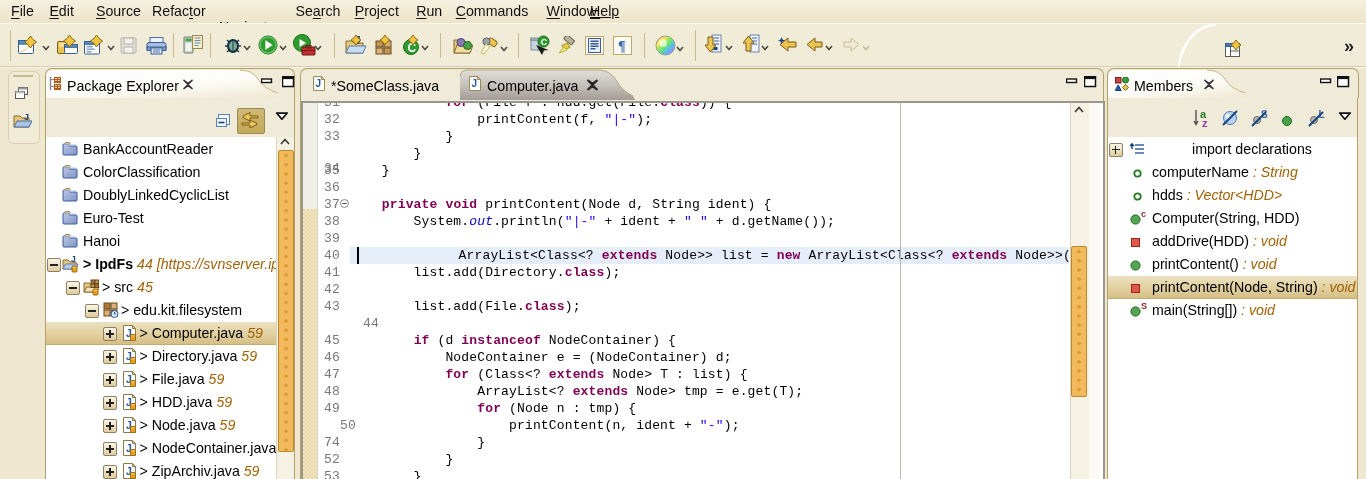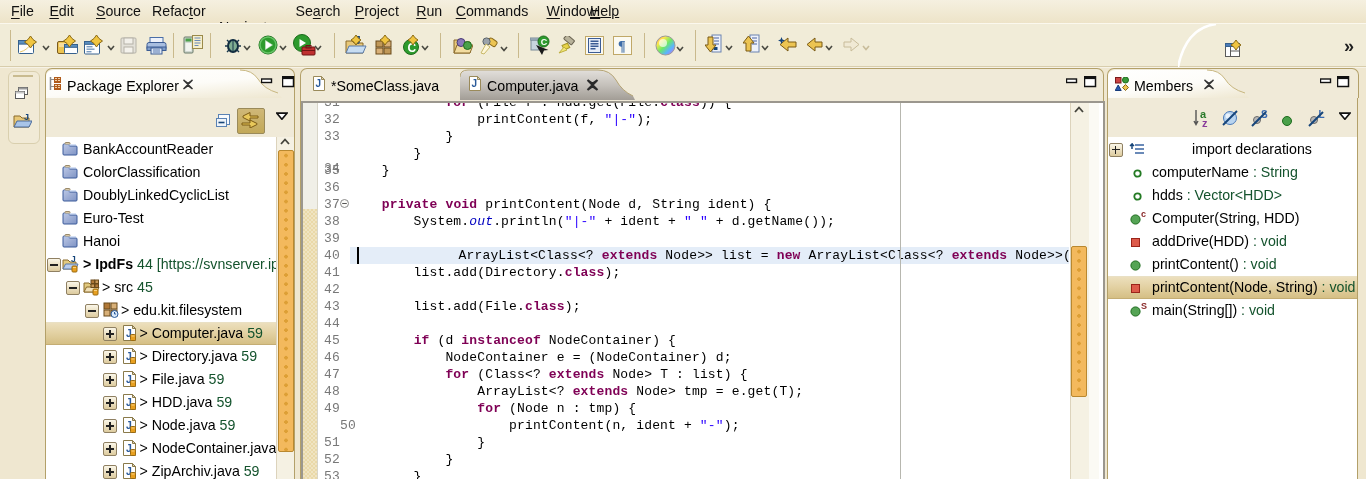--- a/index.html
+++ b/index.html
@@ -3,21 +3,21 @@
 <style>
 html,body{margin:0;padding:0;}
 body{width:1366px;height:479px;overflow:hidden;position:relative;
  background:#efe7d0;font-family:"Liberation Sans",sans-serif;}
 .abs{position:absolute;}
 .mi{position:absolute;top:3px;font-size:14.2px;color:#111;white-space:pre;}
 .mi u{text-decoration-thickness:1px;text-underline-offset:2px;}
 .sep{position:absolute;width:1px;background:#c9b98c;}
 .panel{position:absolute;border:1px solid #b3a069;background:#f0ead8;}
 .rowtxt{position:absolute;font-size:14.2px;color:#000;white-space:pre;top:3px;}
-.dec{color:#14532d;}
+.dec{color:#a16207;font-style:italic;}
 .ebox{position:absolute;width:12px;height:12px;border:1px solid #8f8062;border-radius:2px;
  background:linear-gradient(180deg,#faf6e8,#ddcb9e);}
 .ebox i{position:absolute;left:2px;right:2px;top:5px;height:1.6px;background:#222;}
 .ebox.plus b{position:absolute;top:2px;bottom:2px;left:5px;width:1.6px;background:#222;}
 .sel{position:absolute;left:0;background:linear-gradient(180deg,#ecdfbd 0%,#e3d2a4 45%,#d5bf85 100%);
  border-top:1px solid #e9e0c4;border-bottom:1px solid #c4ad74;}
 .cl{position:absolute;left:47.5px;font-family:"Liberation Mono",monospace;font-size:13px;
  letter-spacing:0.15px;line-height:17px;white-space:pre;color:#000;}
 .ln{position:absolute;font-family:"Liberation Mono",monospace;font-size:13px;letter-spacing:0.15px;
  line-height:17px;color:#787878;text-align:right;width:26px;}
@@ -554,34 +554,34 @@
 <div class="ln" style="left:11.5px;top:110px;">38</div>
 <div class="cl" style="top:110px;">        System.<span class="sf">out</span>.println(<span class="st">"|-"</span> + ident + <span class="st">" "</span> + d.getName());</div>
 <div class="ln" style="left:11.5px;top:127px;">39</div>
 <div class="ln" style="left:11.5px;top:144px;">40</div>
 <div class="cl" style="top:144px;padding-left:45px;">        ArrayList&lt;Class&lt;? <span class="kw">extends</span> Node&gt;&gt; list = <span class="kw">new</span> ArrayList&lt;Class&lt;? <span class="kw">extends</span> Node&gt;&gt;();</div>
 <div class="ln" style="left:11.5px;top:161px;">41</div>
 <div class="cl" style="top:161px;">        list.add(Directory.<span class="kw">class</span>);</div>
 <div class="ln" style="left:11.5px;top:178px;">42</div>
 <div class="ln" style="left:11.5px;top:195px;">43</div>
 <div class="cl" style="top:195px;">        list.add(File.<span class="kw">class</span>);</div>
-<div class="ln" style="left:11.5px;top:212px;">44</div>
+<div class="ln" style="left:11.5px;top:212px;padding-left:39px;">44</div>
 <div class="ln" style="left:11.5px;top:229px;">45</div>
 <div class="cl" style="top:229px;">        <span class="kw">if</span> (d <span class="kw">instanceof</span> NodeContainer) {</div>
 <div class="ln" style="left:11.5px;top:246px;">46</div>
 <div class="cl" style="top:246px;">            NodeContainer e = (NodeContainer) d;</div>
 <div class="ln" style="left:11.5px;top:263px;">47</div>
 <div class="cl" style="top:263px;">            <span class="kw">for</span> (Class&lt;? <span class="kw">extends</span> Node&gt; T : list) {</div>
 <div class="ln" style="left:11.5px;top:280px;">48</div>
 <div class="cl" style="top:280px;">                ArrayList&lt;? <span class="kw">extends</span> Node&gt; tmp = e.get(T);</div>
 <div class="ln" style="left:11.5px;top:297px;">49</div>
 <div class="cl" style="top:297px;">                <span class="kw">for</span> (Node n : tmp) {</div>
 <div class="ln" style="left:11.5px;top:314px;margin-left:16px;">50</div>
 <div class="cl" style="top:314px;">                    printContent(n, ident + <span class="st">"-"</span>);</div>
-<div class="ln" style="left:11.5px;top:331px;">51</div>
+<div class="ln" style="left:11.5px;top:331px;">74</div>
 <div class="cl" style="top:331px;">                }</div>
 <div class="ln" style="left:11.5px;top:348px;">52</div>
 <div class="cl" style="top:348px;">            }</div>
 <div class="ln" style="left:11.5px;top:365px;">53</div>
 <div class="cl" style="top:365px;">        }</div>
 <svg class="abs" style="left:37.5px;top:96px;" width="9" height="9" viewBox="0 0 9 9">
       <circle cx="4.5" cy="4.5" r="4" fill="#fcfcfa" stroke="#8a8a8a"></circle>
       <line x1="2.2" y1="4.5" x2="6.8" y2="4.5" stroke="#555"></line>
     </svg>
 <div class="abs" style="left:54px;top:144px;width:2px;height:16.5px;background:#000;"></div>

